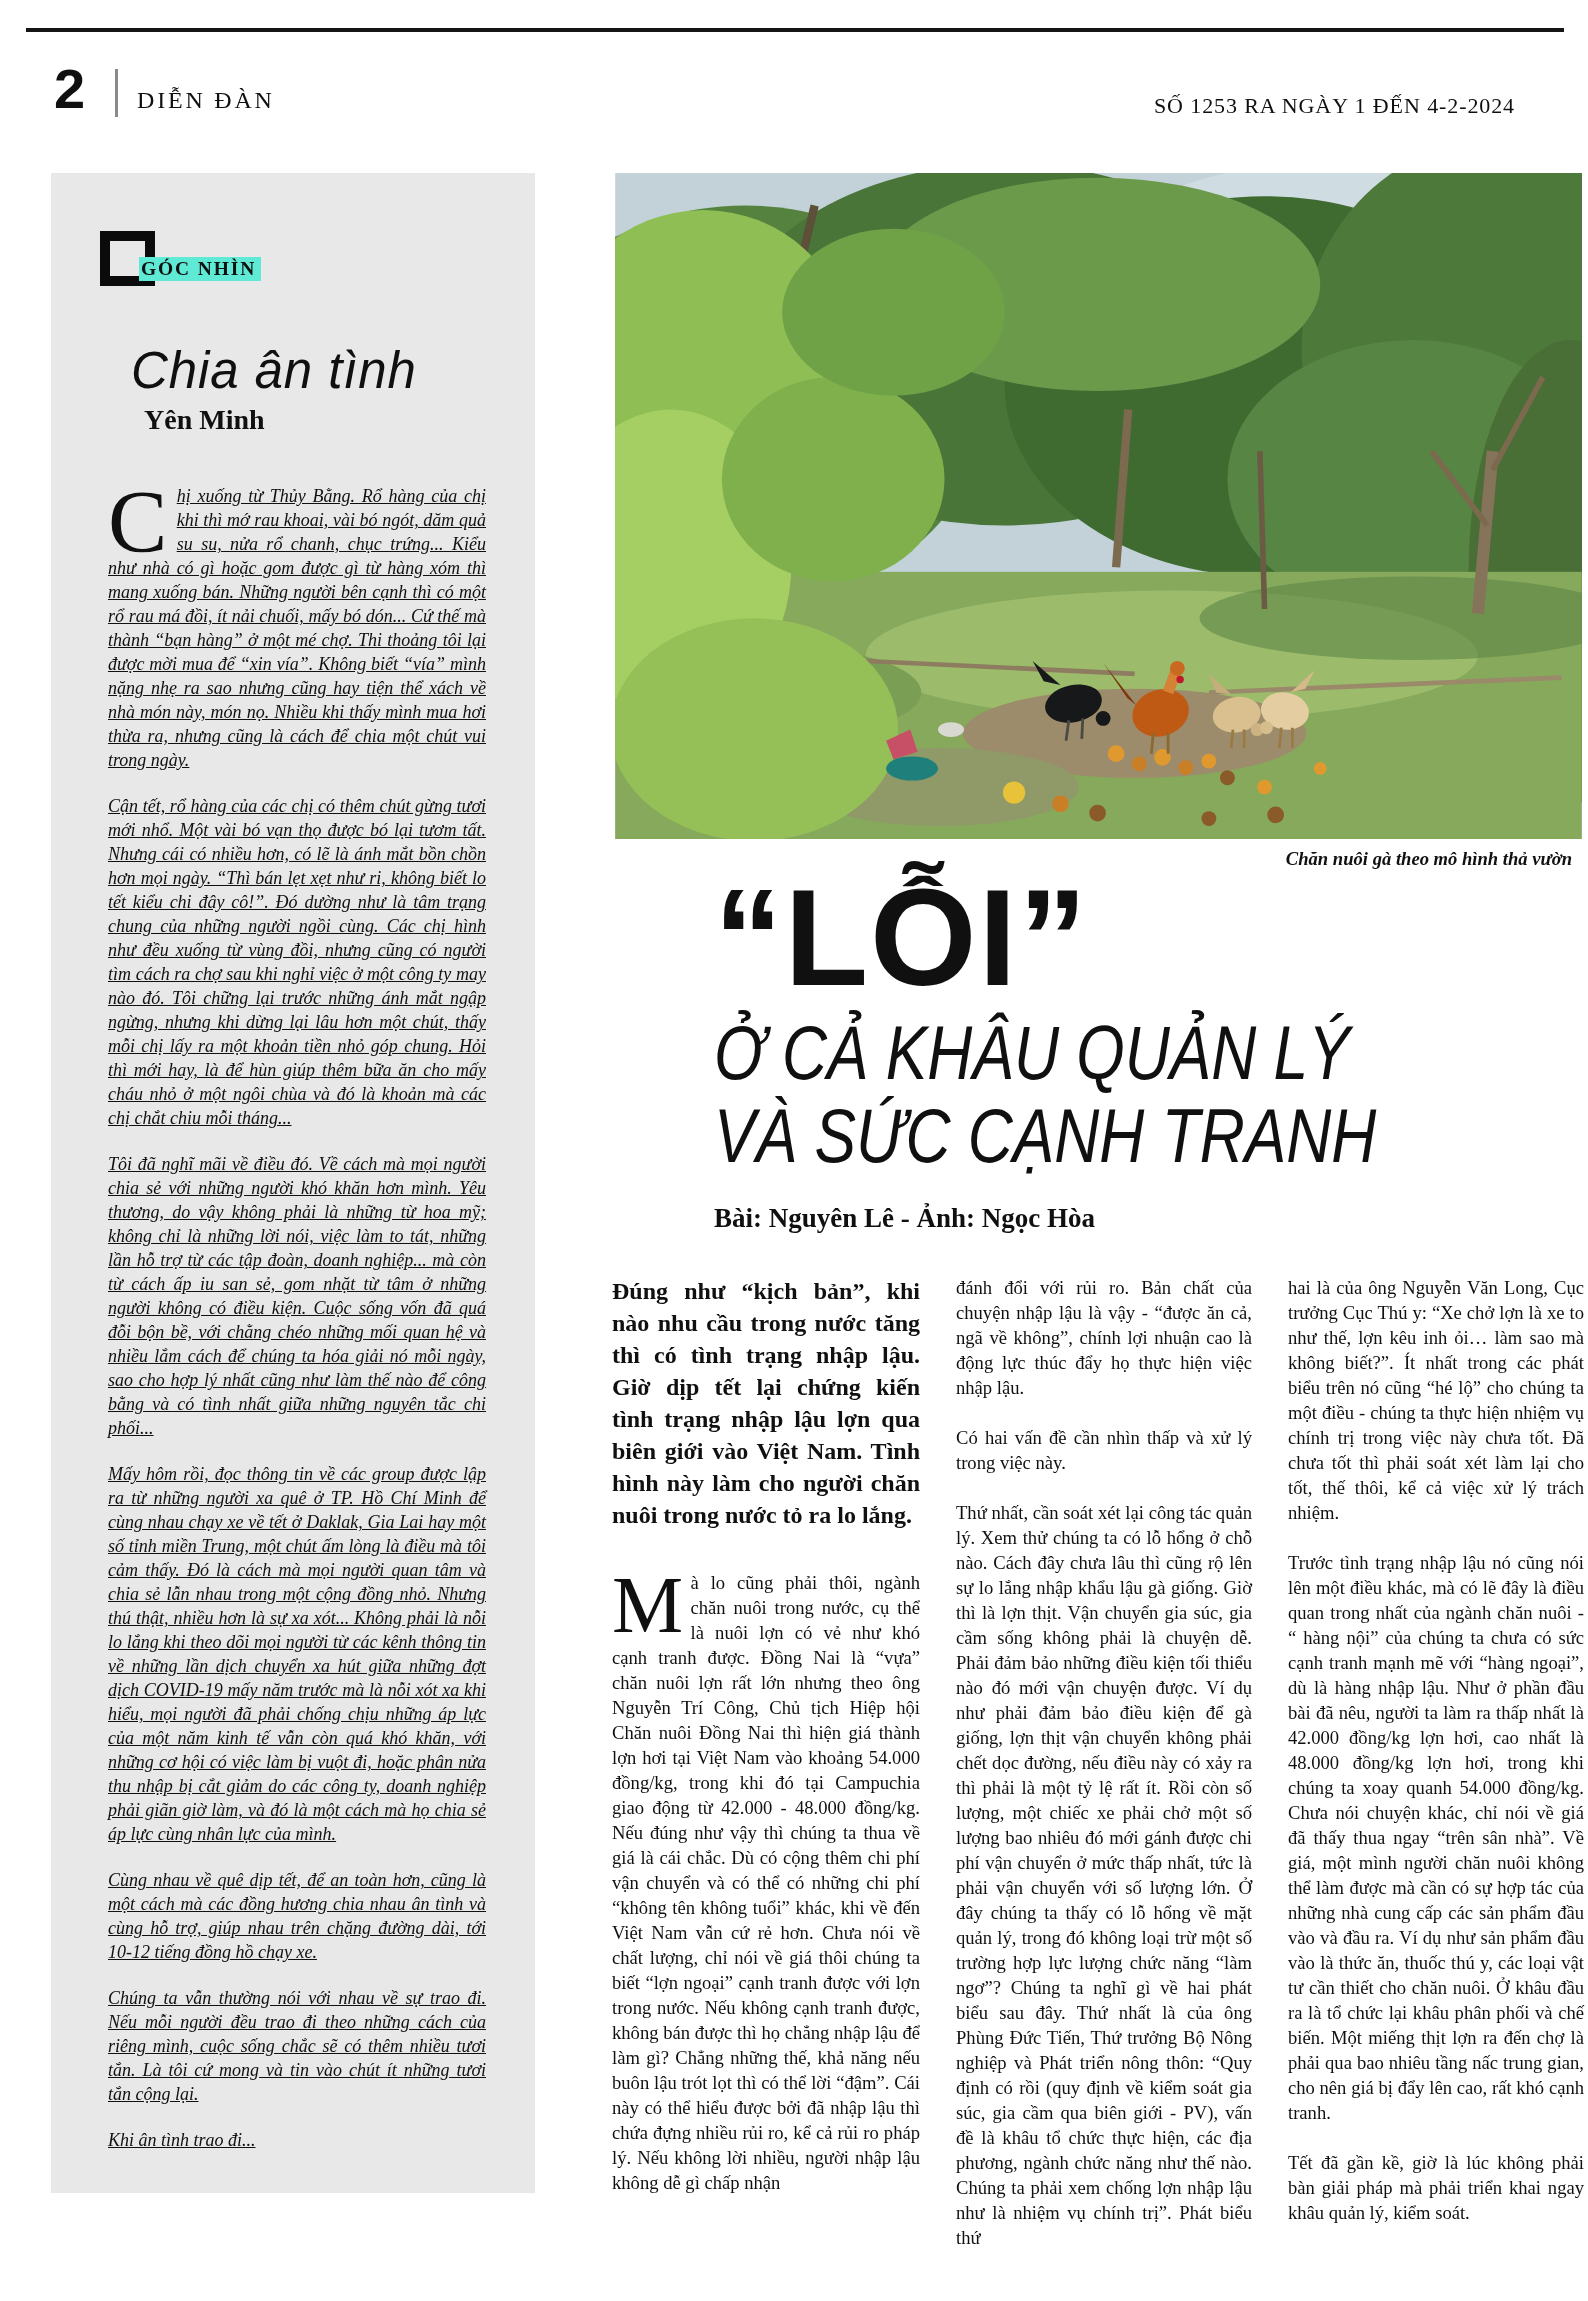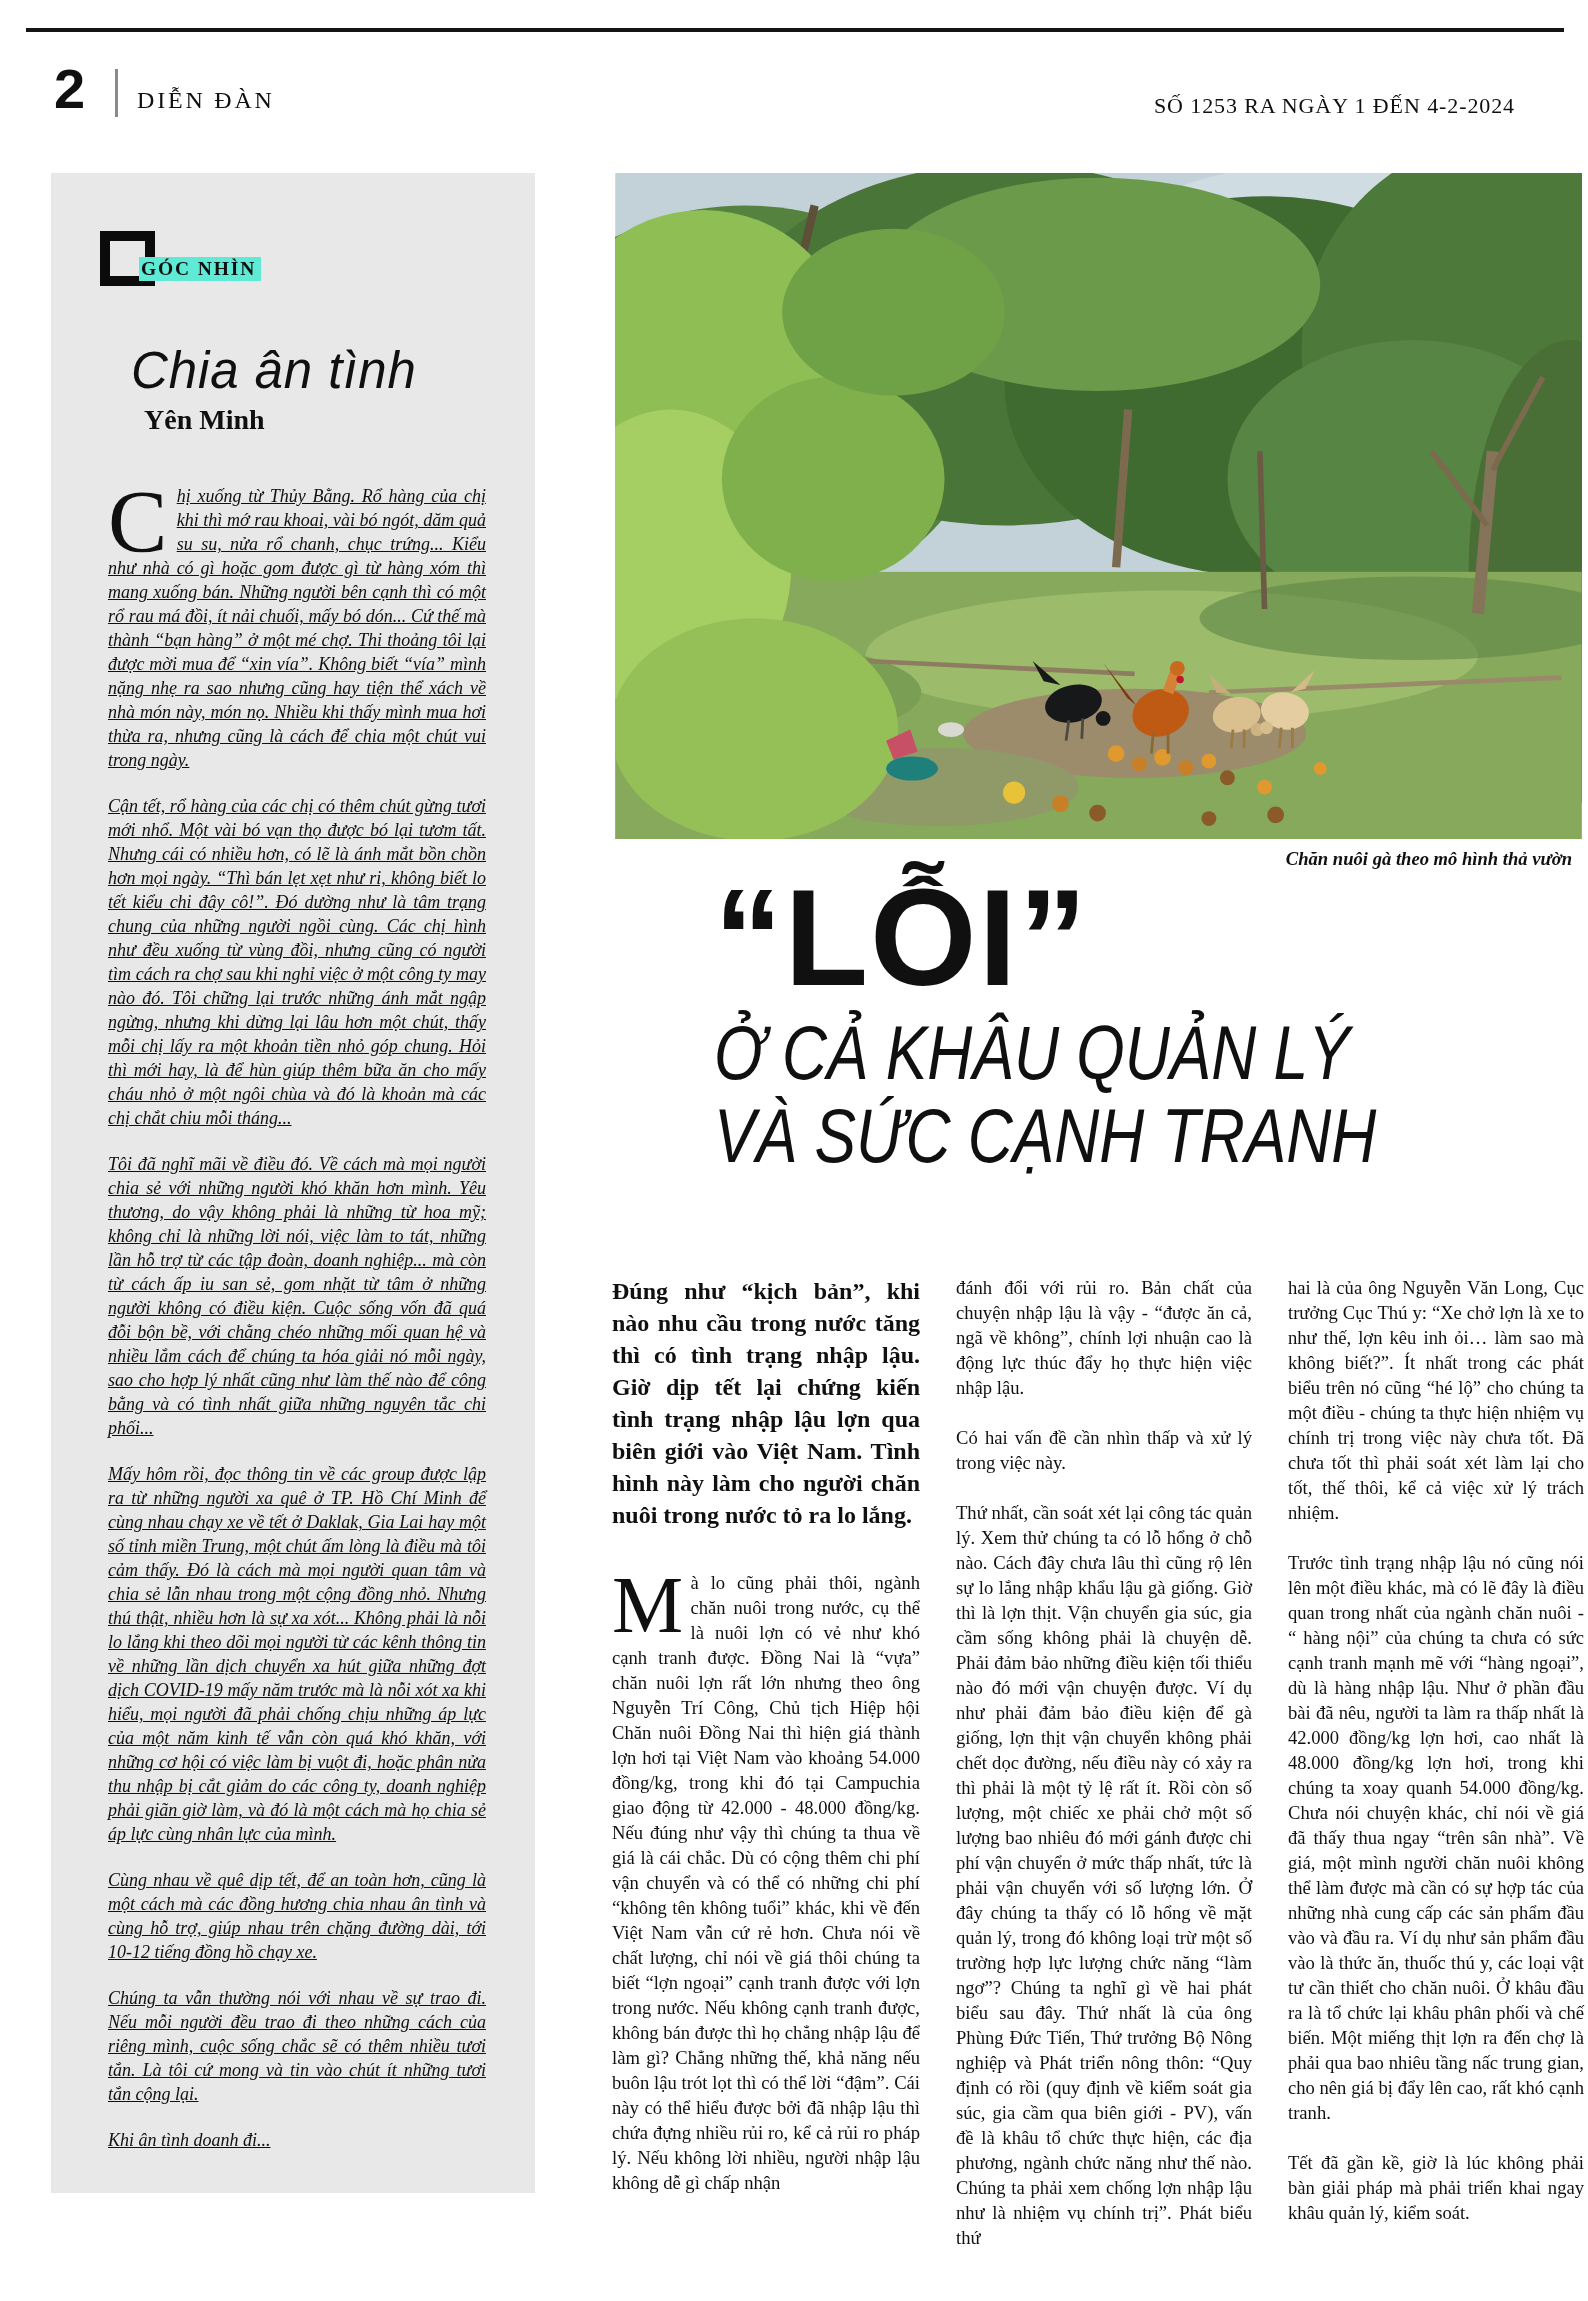--- a/index.html
+++ b/index.html
@@ -71,21 +71,21 @@
     </div>
     <div class="op-title">Chia ân tình</div>
     <div class="op-author">Yên Minh</div>
     <p class="op-body dropcap-c">Chị xuống từ Thủy Bằng. Rổ hàng của chị khi thì mớ rau khoai, vài bó ngót, dăm quả su su, nửa rổ chanh, chục trứng... Kiểu như nhà có gì hoặc gom được gì từ hàng xóm thì mang xuống bán. Những người bên cạnh thì có một rổ rau má đồi, ít nải chuối, mấy bó dón... Cứ thế mà thành “bạn hàng” ở một mé chợ. Thi thoảng tôi lại được mời mua để “xin vía”. Không biết “vía” mình nặng nhẹ ra sao nhưng cũng hay tiện thể xách về nhà món này, món nọ. Nhiều khi thấy mình mua hơi thừa ra, nhưng cũng là cách để chia một chút vui trong ngày.</p>
     <div class="op-paras">
         <p>Cận tết, rổ hàng của các chị có thêm chút gừng tươi mới nhổ. Một vài bó vạn thọ được bó lại tươm tất. Nhưng cái có nhiều hơn, có lẽ là ánh mắt bồn chồn hơn mọi ngày. “Thì bán lẹt xẹt như ri, không biết lo tết kiểu chi đây cô!”. Đó dường như là tâm trạng chung của những người ngồi cùng. Các chị hình như đều xuống từ vùng đồi, nhưng cũng có người tìm cách ra chợ sau khi nghỉ việc ở một công ty may nào đó. Tôi chững lại trước những ánh mắt ngập ngừng, nhưng khi dừng lại lâu hơn một chút, thấy mỗi chị lấy ra một khoản tiền nhỏ góp chung. Hỏi thì mới hay, là để hùn giúp thêm bữa ăn cho mấy cháu nhỏ ở một ngôi chùa và đó là khoản mà các chị chắt chiu mỗi tháng...</p>
         <p>Tôi đã nghĩ mãi về điều đó. Về cách mà mọi người chia sẻ với những người khó khăn hơn mình. Yêu thương, do vậy không phải là những từ hoa mỹ; không chỉ là những lời nói, việc làm to tát, những lần hỗ trợ từ các tập đoàn, doanh nghiệp... mà còn từ cách ấp iu san sẻ, gom nhặt từ tâm ở những người không có điều kiện. Cuộc sống vốn đã quá đỗi bộn bề, với chằng chéo những mối quan hệ và nhiều lắm cách để chúng ta hóa giải nó mỗi ngày, sao cho hợp lý nhất cũng như làm thế nào để công bằng và có tình nhất giữa những nguyên tắc chi phối...</p>
         <p>Mấy hôm rồi, đọc thông tin về các group được lập ra từ những người xa quê ở TP. Hồ Chí Minh để cùng nhau chạy xe về tết ở Daklak, Gia Lai hay một số tỉnh miền Trung, một chút ấm lòng là điều mà tôi cảm thấy. Đó là cách mà mọi người quan tâm và chia sẻ lẫn nhau trong một cộng đồng nhỏ. Nhưng thú thật, nhiều hơn là sự xa xót... Không phải là nỗi lo lắng khi theo dõi mọi người từ các kênh thông tin về những lần dịch chuyển xa hút giữa những đợt dịch COVID-19 mấy năm trước mà là nỗi xót xa khi hiểu, mọi người đã phải chống chịu những áp lực của một năm kinh tế vẫn còn quá khó khăn, với những cơ hội có việc làm bị vuột đi, hoặc phân nửa thu nhập bị cắt giảm do các công ty, doanh nghiệp phải giãn giờ làm, và đó là một cách mà họ chia sẻ áp lực cùng nhân lực của mình.</p>
         <p>Cùng nhau về quê dịp tết, để an toàn hơn, cũng là một cách mà các đồng hương chia nhau ân tình và cùng hỗ trợ, giúp nhau trên chặng đường dài, tới 10-12 tiếng đồng hồ chạy xe.</p>
         <p>Chúng ta vẫn thường nói với nhau về sự trao đi. Nếu mỗi người đều trao đi theo những cách của riêng mình, cuộc sống chắc sẽ có thêm nhiều tươi tắn. Là tôi cứ mong và tin vào chút ít những tươi tắn cộng lại.</p>
-        <p>Khi ân tình doanh đi...</p>
+        <p>Khi ân tình trao đi...</p>
       </div>
   </div>
 
   <div class="photo">
     <svg viewBox="0 0 1042 718" width="967" height="666" xmlns="http://www.w3.org/2000/svg">
       <rect width="1042" height="718" fill="#c3d2d8"></rect>
       <ellipse cx="760" cy="80" rx="220" ry="90" fill="#cfdce1"></ellipse>
       <ellipse cx="985" cy="250" rx="70" ry="110" fill="#bccdd5"></ellipse>
 
       <ellipse cx="140" cy="250" rx="260" ry="215" fill="#55823f"></ellipse>
@@ -170,20 +170,21 @@
         <path d="M718 598 L716 620 M730 598 L730 620" stroke="#9a7b44" stroke-width="3" fill="none"></path>
       </g>
     </svg>
   </div>
   <div class="caption">Chăn nuôi gà theo mô hình thả vườn</div>
 
   <div class="headline">
     <div class="hl-word">“LỖI”</div>
     <div class="hl-sub">Ở CẢ KHÂU QUẢN LÝ</div>
     <div class="hl-sub">VÀ SỨC CẠNH TRANH</div>
+    <div class="byline">Bài: Nguyên Lê - Ảnh: Ngọc Hòa</div>
   </div>
 
   <div class="cols">
     <div class="col">
       <p class="lead">Đúng như “kịch bản”, khi nào nhu cầu trong nước tăng thì có tình trạng nhập lậu. Giờ dịp tết lại chứng kiến tình trạng nhập lậu lợn qua biên giới vào Việt Nam. Tình hình này làm cho người chăn nuôi trong nước tỏ ra lo lắng.</p>
       <p class="body-par first-body dropcap-m">Mà lo cũng phải thôi, ngành chăn nuôi trong nước, cụ thể là nuôi lợn có vẻ như khó cạnh tranh được. Đồng Nai là “vựa” chăn nuôi lợn rất lớn nhưng theo ông Nguyễn Trí Công, Chủ tịch Hiệp hội Chăn nuôi Đồng Nai thì hiện giá thành lợn hơi tại Việt Nam vào khoảng 54.000 đồng/kg, trong khi đó tại Campuchia giao động từ 42.000 - 48.000 đồng/kg. Nếu đúng như vậy thì chúng ta thua về giá là cái chắc. Dù có cộng thêm chi phí vận chuyển và có thể có những chi phí “không tên không tuổi” khác, khi về đến Việt Nam vẫn cứ rẻ hơn. Chưa nói về chất lượng, chỉ nói về giá thôi chúng ta biết “lợn ngoại” cạnh tranh được với lợn trong nước. Nếu không cạnh tranh được, không bán được thì họ chẳng nhập lậu để làm gì? Chẳng những thế, khả năng nếu buôn lậu trót lọt thì có thể lời “đậm”. Cái này có thể hiểu được bởi đã nhập lậu thì chứa đựng nhiều rủi ro, kể cả rủi ro pháp lý. Nếu không lời nhiều, người nhập lậu không dễ gì chấp nhận</p>
     </div>
     <div class="col col-list">
         <p>đánh đổi với rủi ro. Bản chất của chuyện nhập lậu là vậy - “được ăn cả, ngã về không”, chính lợi nhuận cao là động lực thúc đẩy họ thực hiện việc nhập lậu.</p>
         <p>Có hai vấn đề cần nhìn thấp và xử lý trong việc này.</p>

